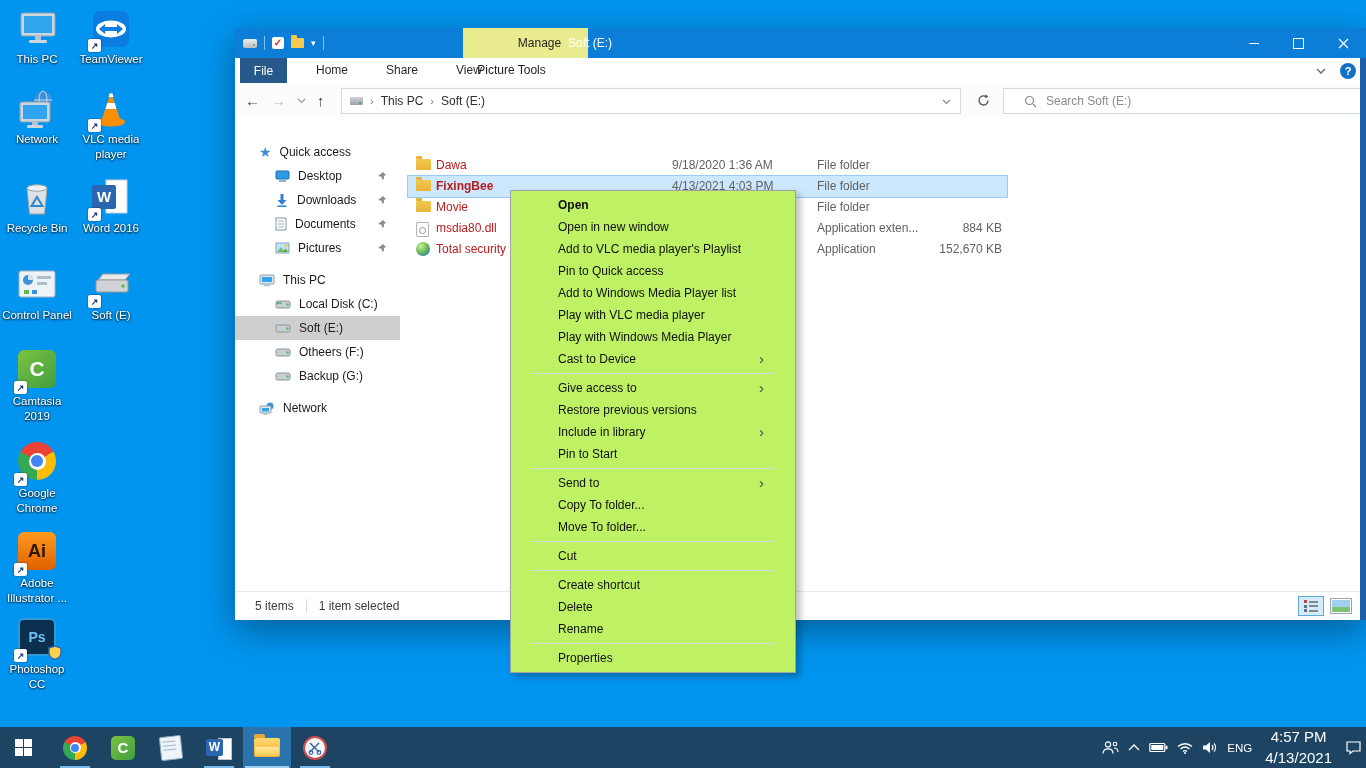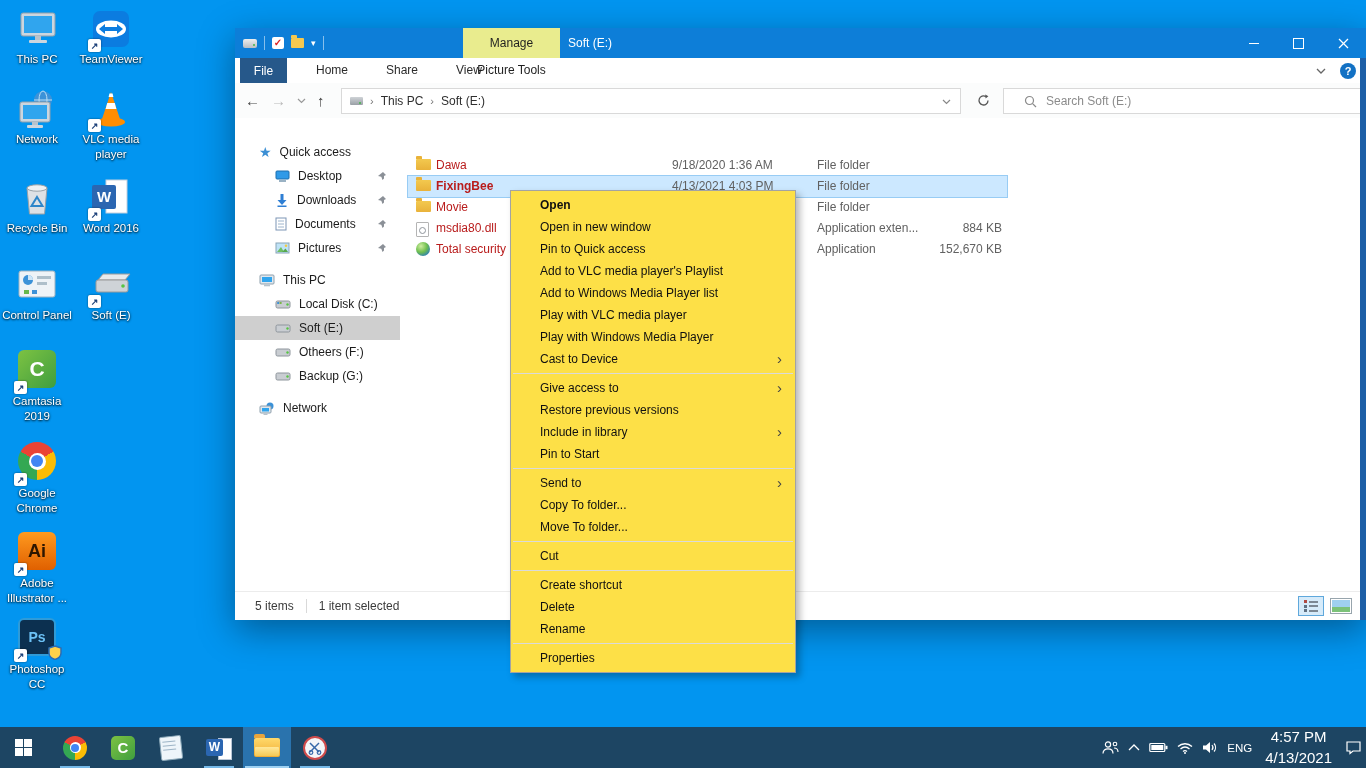--- a/index.html
+++ b/index.html
@@ -29,21 +29,21 @@
   .titlebar{position:absolute;left:0;top:0;right:0;height:30px;background:#0d7ed8;color:#fff;}
   .qat{position:absolute;left:8px;top:0;height:30px;display:flex;align-items:center;gap:7px;}
   .qat .vsep{width:1px;height:14px;background:rgba(255,255,255,.5);}
   .qat-drive{width:14px;height:9px;border-radius:2px;background:linear-gradient(#eceeef,#b9bec3);position:relative;}
   .qat-drive::after{content:"";position:absolute;right:2px;bottom:2px;width:2px;height:2px;background:#43b54a;border-radius:50%;}
   .qat-check{width:12px;height:12px;background:#fff;border-radius:2px;color:#d22;font-size:10px;font-weight:bold;line-height:12px;text-align:center;}
   .qat-folder{width:13px;height:10px;background:#f5c84f;border-radius:1px;position:relative;}
   .qat-folder::before{content:"";position:absolute;top:-3px;left:0;width:6px;height:3px;background:#f5c84f;border-radius:1px 1px 0 0;}
   .qat-chev{font-size:9px;line-height:30px;}
   .manage-tab{position:absolute;left:228px;top:0;width:97px;height:30px;background:#e9ec8e;color:#1f1f1f;
-              display:flex;align-items:center;justify-content:center;font-size:12px;}
+              display:flex;align-items:center;justify-content:center;font-size:12px;padding-left:28px;}
   .win-title{position:absolute;left:333px;top:0;height:30px;display:flex;align-items:center;font-size:12px;}
   .win-controls{position:absolute;right:0;top:0;height:30px;display:flex;}
   .wbtn{width:45px;height:30px;display:flex;align-items:center;justify-content:center;}
   .min-glyph{width:10px;height:1px;background:#fff;display:block;}
   .max-glyph{width:9px;height:9px;border:1px solid #fff;display:block;}
 
   .ribbon{position:absolute;left:0;top:30px;right:0;height:25px;background:#fff;border-bottom:1px solid #eef0f1;}
   .file-tab{position:absolute;left:5px;top:0;width:47px;height:25px;background:#26588a;color:#fff;font-size:12px;
             display:flex;align-items:center;justify-content:center;}
   .rtabs{position:absolute;left:62px;top:0;height:25px;display:flex;}
@@ -106,22 +106,22 @@
   .vt-list{width:14px;height:12px;display:flex;flex-direction:column;justify-content:space-between;}
   .vt-list i{display:flex;align-items:center;gap:2px;}
   .vt-list i b{width:3px;height:3px;background:#b04a42;display:block;}
   .vt-list i.g b{background:#5f7183;}
   .vt-list i s{flex:1;height:2px;background:#7c8894;display:block;}
   .vt-thumb{width:20px;height:14px;border:1px solid #98a5ad;box-shadow:inset 0 0 0 1px #fff;
             background:linear-gradient(180deg,#9fd0f0 55%,#7cc279 55%);}
   .accent-strip{position:absolute;right:0;top:30px;width:6px;bottom:0;background:#1d5fa7;}
 
   
-  .cmenu{position:absolute;left:510px;top:190px;width:286px;box-sizing:border-box;background:#fde047;
-         border:1px solid #a3a3a3;box-shadow:4px 4px 7px rgba(0,0,0,.28);padding:3px 0;z-index:60;}
+  .cmenu{position:absolute;left:510px;top:190px;width:286px;box-sizing:border-box;background:#bef264;
+         border:1px solid #a3a3a3;box-shadow:4px 4px 7px rgba(0,0,0,.28);padding:3px 18px;z-index:60;}
   .mi{height:22px;line-height:22px;padding-left:29px;font-size:12px;color:#101010;position:relative;}
   .mi.bold{font-weight:bold;}
   .mi .sub{position:absolute;right:13px;top:0;font-size:15px;color:#454545;}
   .msep{height:1px;background:#dadada;margin:3px 2px;}
 
   
   .taskbar{position:absolute;left:0;bottom:0;width:1366px;height:41px;background:#1d4563;}
   .tb-apps{position:absolute;left:0;top:0;height:41px;display:flex;align-items:stretch;}
   .tb-btn{width:48px;display:flex;align-items:center;justify-content:center;position:relative;}
   .tb-btn.start{width:46px;}
@@ -553,22 +553,22 @@
         </span>
       </div>
     </div>
 
     <div class="accent-strip"></div>
   </div>
 
   <div class="cmenu">
     <div class="mi bold">Open</div>
     <div class="mi">Open in new window</div>
+    <div class="mi">Add to VLC media player's Playlist</div>
     <div class="mi">Pin to Quick access</div>
-    <div class="mi">Add to VLC media player's Playlist</div>
     <div class="mi">Add to Windows Media Player list</div>
     <div class="mi">Play with VLC media player</div>
     <div class="mi">Play with Windows Media Player</div>
     <div class="mi"><span>Cast to Device</span><span class="sub">›</span></div>
     <div class="msep"></div>
     <div class="mi"><span>Give access to</span><span class="sub">›</span></div>
     <div class="mi">Restore previous versions</div>
     <div class="mi"><span>Include in library</span><span class="sub">›</span></div>
     <div class="mi">Pin to Start</div>
     <div class="msep"></div>

